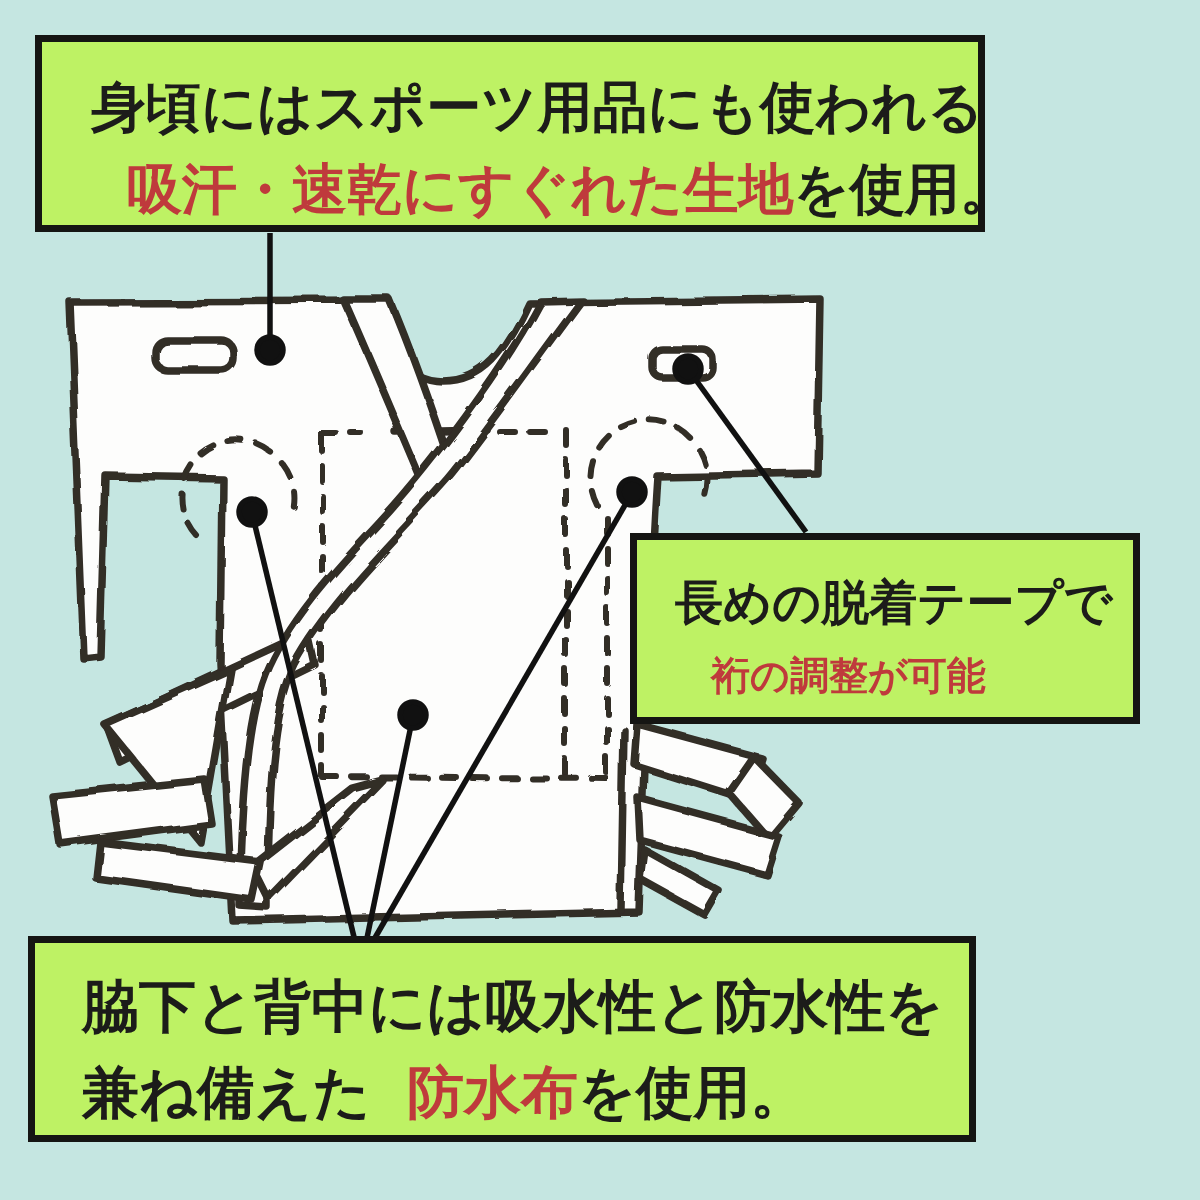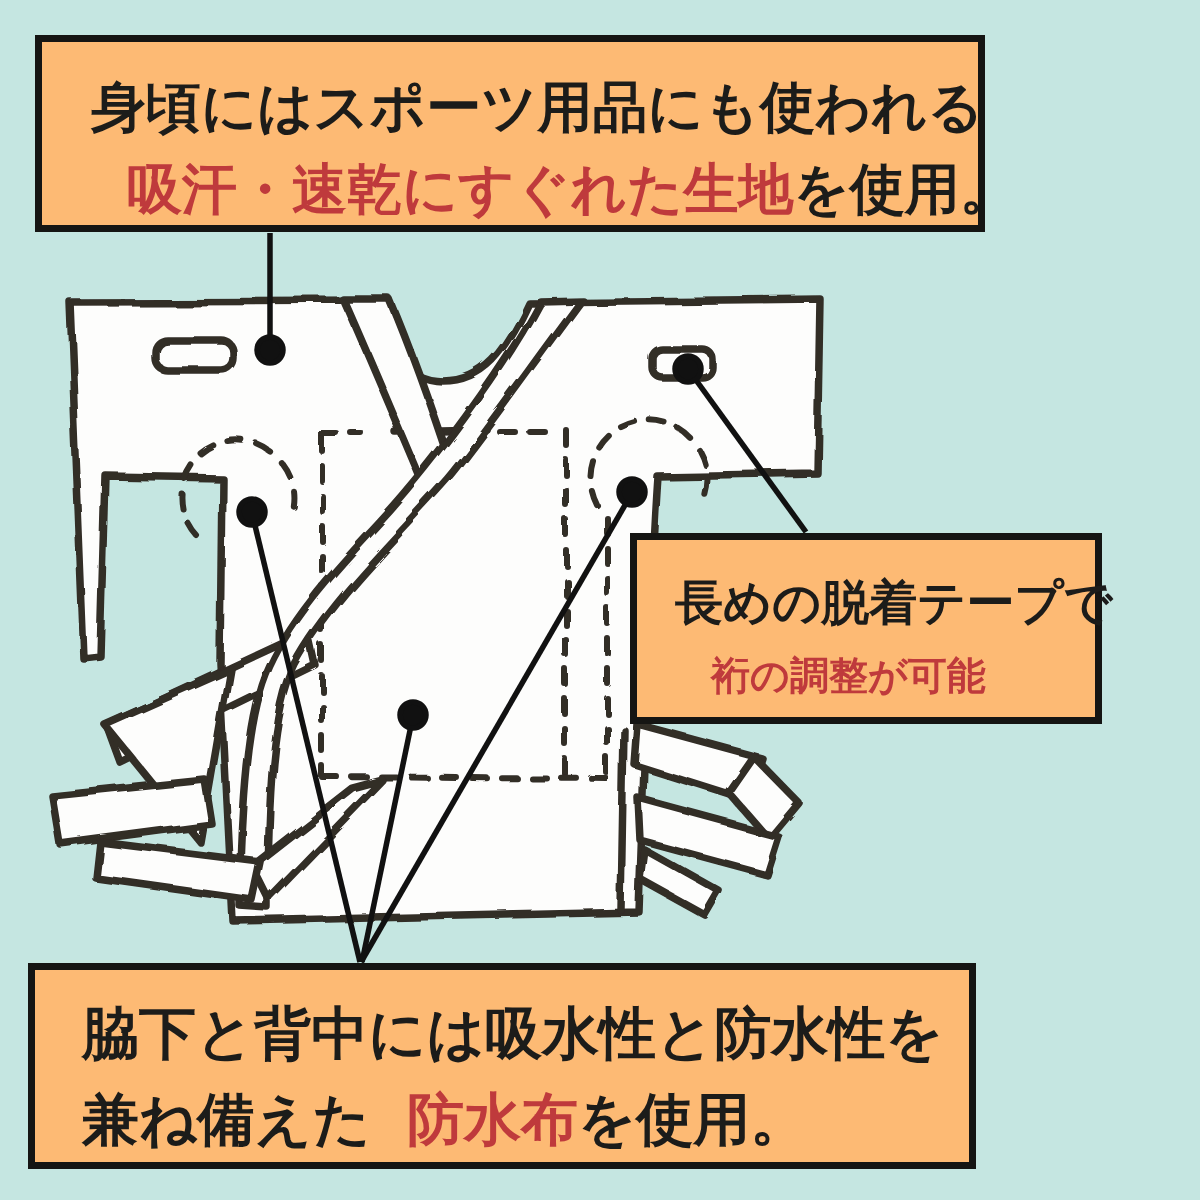--- a/index.html
+++ b/index.html
@@ -1,28 +1,28 @@
 <!DOCTYPE html>
 <html><head>
 <meta charset="utf-8">
 <style>
   html,body{margin:0;padding:0;}
   body{width:1200px;height:1200px;position:relative;overflow:hidden;
        font-family:"Liberation Sans",sans-serif;background:#c5e6e1;}
   .illu{position:absolute;left:0;top:0;}
-  .box{position:absolute;background:#fdba74;border:7px solid #151513;box-sizing:border-box;
+  .box{position:absolute;background:#bef264;border:7px solid #151513;box-sizing:border-box;
        font-weight:bold;color:#1c1c1a;}
   .box .ln{display:block;white-space:nowrap;}
   .red{color:#bf3a3c;margin-left:36px;}
   #box-top{left:35px;top:35px;width:950px;height:197px;padding:24px 0 0 49px;
            font-size:55px;line-height:82px;letter-spacing:0px;}
-  #box-mid{left:630px;top:533px;width:472px;height:191px;padding:26px 0 0 38px;
+  #box-mid{left:630px;top:533px;width:510px;height:191px;padding:26px 0 0 38px;
            font-size:48px;line-height:73px;letter-spacing:0px;}
   #box-mid .ln2{font-size:39px;}
-  #box-bottom{left:28px;top:963px;width:948px;height:206px;padding:20px 0 0 47px;
+  #box-bottom{left:28px;top:936px;width:948px;height:206px;padding:20px 0 0 47px;
            font-size:57px;line-height:86px;letter-spacing:0px;}
 </style>
 </head>
 <body>
 
 <svg class="illu" width="1200" height="1200" viewBox="0 0 1200 1200">
   <defs>
     <filter id="rough" x="-10%" y="-10%" width="120%" height="120%">
       <feTurbulence type="fractalNoise" baseFrequency="0.015" numOctaves="3" seed="7" result="n"></feTurbulence>
       <feDisplacementMap in="SourceGraphic" in2="n" scale="9"></feDisplacementMap>

